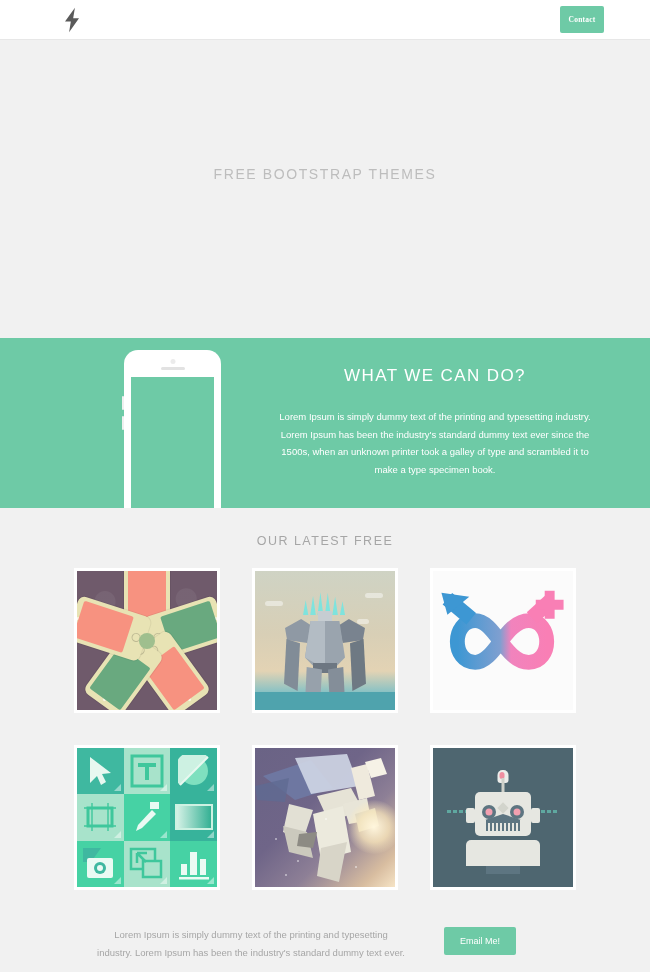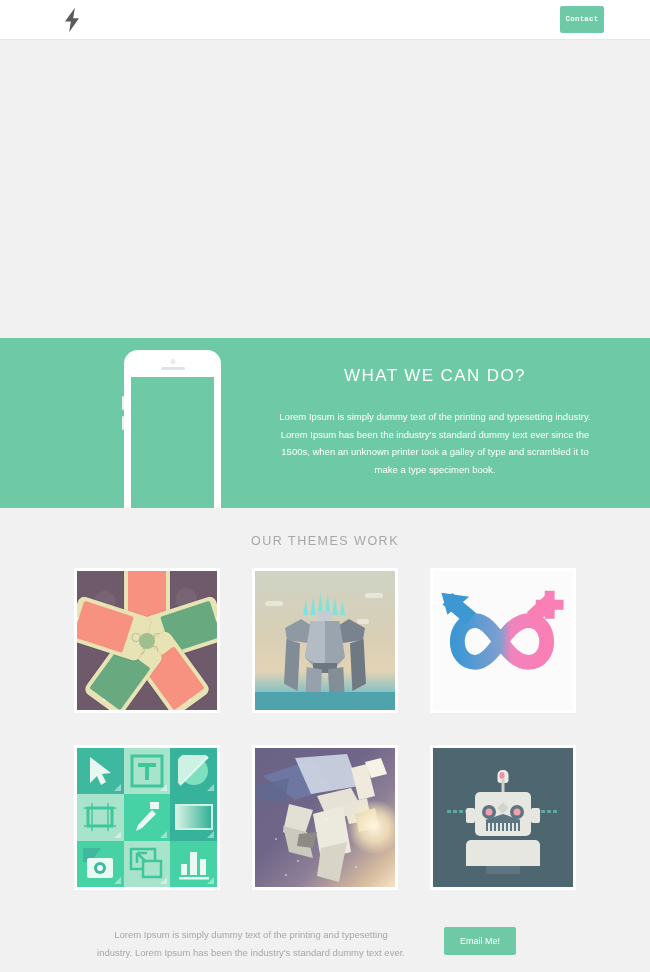--- a/index.html
+++ b/index.html
@@ -35,21 +35,21 @@
   .contact-btn {
     position: absolute;
     right: 46px;
     top: 6px;
     width: 44px;
     height: 27px;
     background: #6ecaa6;
     border: none;
     border-radius: 2px;
     color: #ffffff;
-    font-family: Liberation Mono, monospace;
+    font-family: Liberation Serif, serif;
     font-size: 7.5px;
     font-weight: bold;
     letter-spacing: .2px;
     cursor: pointer;
     line-height: 27px;
     text-align: center;
     padding: 0;
   }
 
   
@@ -486,41 +486,42 @@
 
 <div class="navbar">
   <svg class="logo-bolt" viewBox="0 0 24 24">
     <path d="M14.5 1.5 L6 13.2 L11 13.2 L9.5 22.5 L18 10.6 L13 10.6 Z" fill="#5a5a5a"></path>
   </svg>
   <button class="contact-btn">Contact</button>
 </div>
 
 <div class="hero">
   <div class="hero-inner">
+    <div class="hero-sub">FREE BOOTSTRAP THEMES</div>
   </div>
 </div>
 
 <div class="green-section">
 
   <div class="phone">
     <div class="phone-cam"></div>
     <div class="phone-speaker"></div>
     <div class="phone-screen"></div>
     <div class="phone-btn-left"></div>
     <div class="phone-btn-left2"></div>
   </div>
 
   <div class="green-text-col">
     <div class="green-heading">WHAT WE CAN DO?</div>
     <div class="green-body">Lorem Ipsum is simply dummy text of the printing and typesetting industry. Lorem Ipsum has been the industry's standard dummy text ever since the 1500s, when an unknown printer took a galley of type and scrambled it to make a type specimen book.</div>
   </div>
 </div>
 
 <div class="work-section">
-  <div class="work-heading">OUR THEMES WORK</div>
+  <div class="work-heading">OUR LATEST FREE</div>
 
   <div class="grid">
 
     <div class="thumb">
       <div class="thumb-inner art-phones">
         <div class="ring"></div>
         <div class="ph ph1">
             <span class="scr scr-coral"></span>
             <span class="dot"></span>
           </div>

